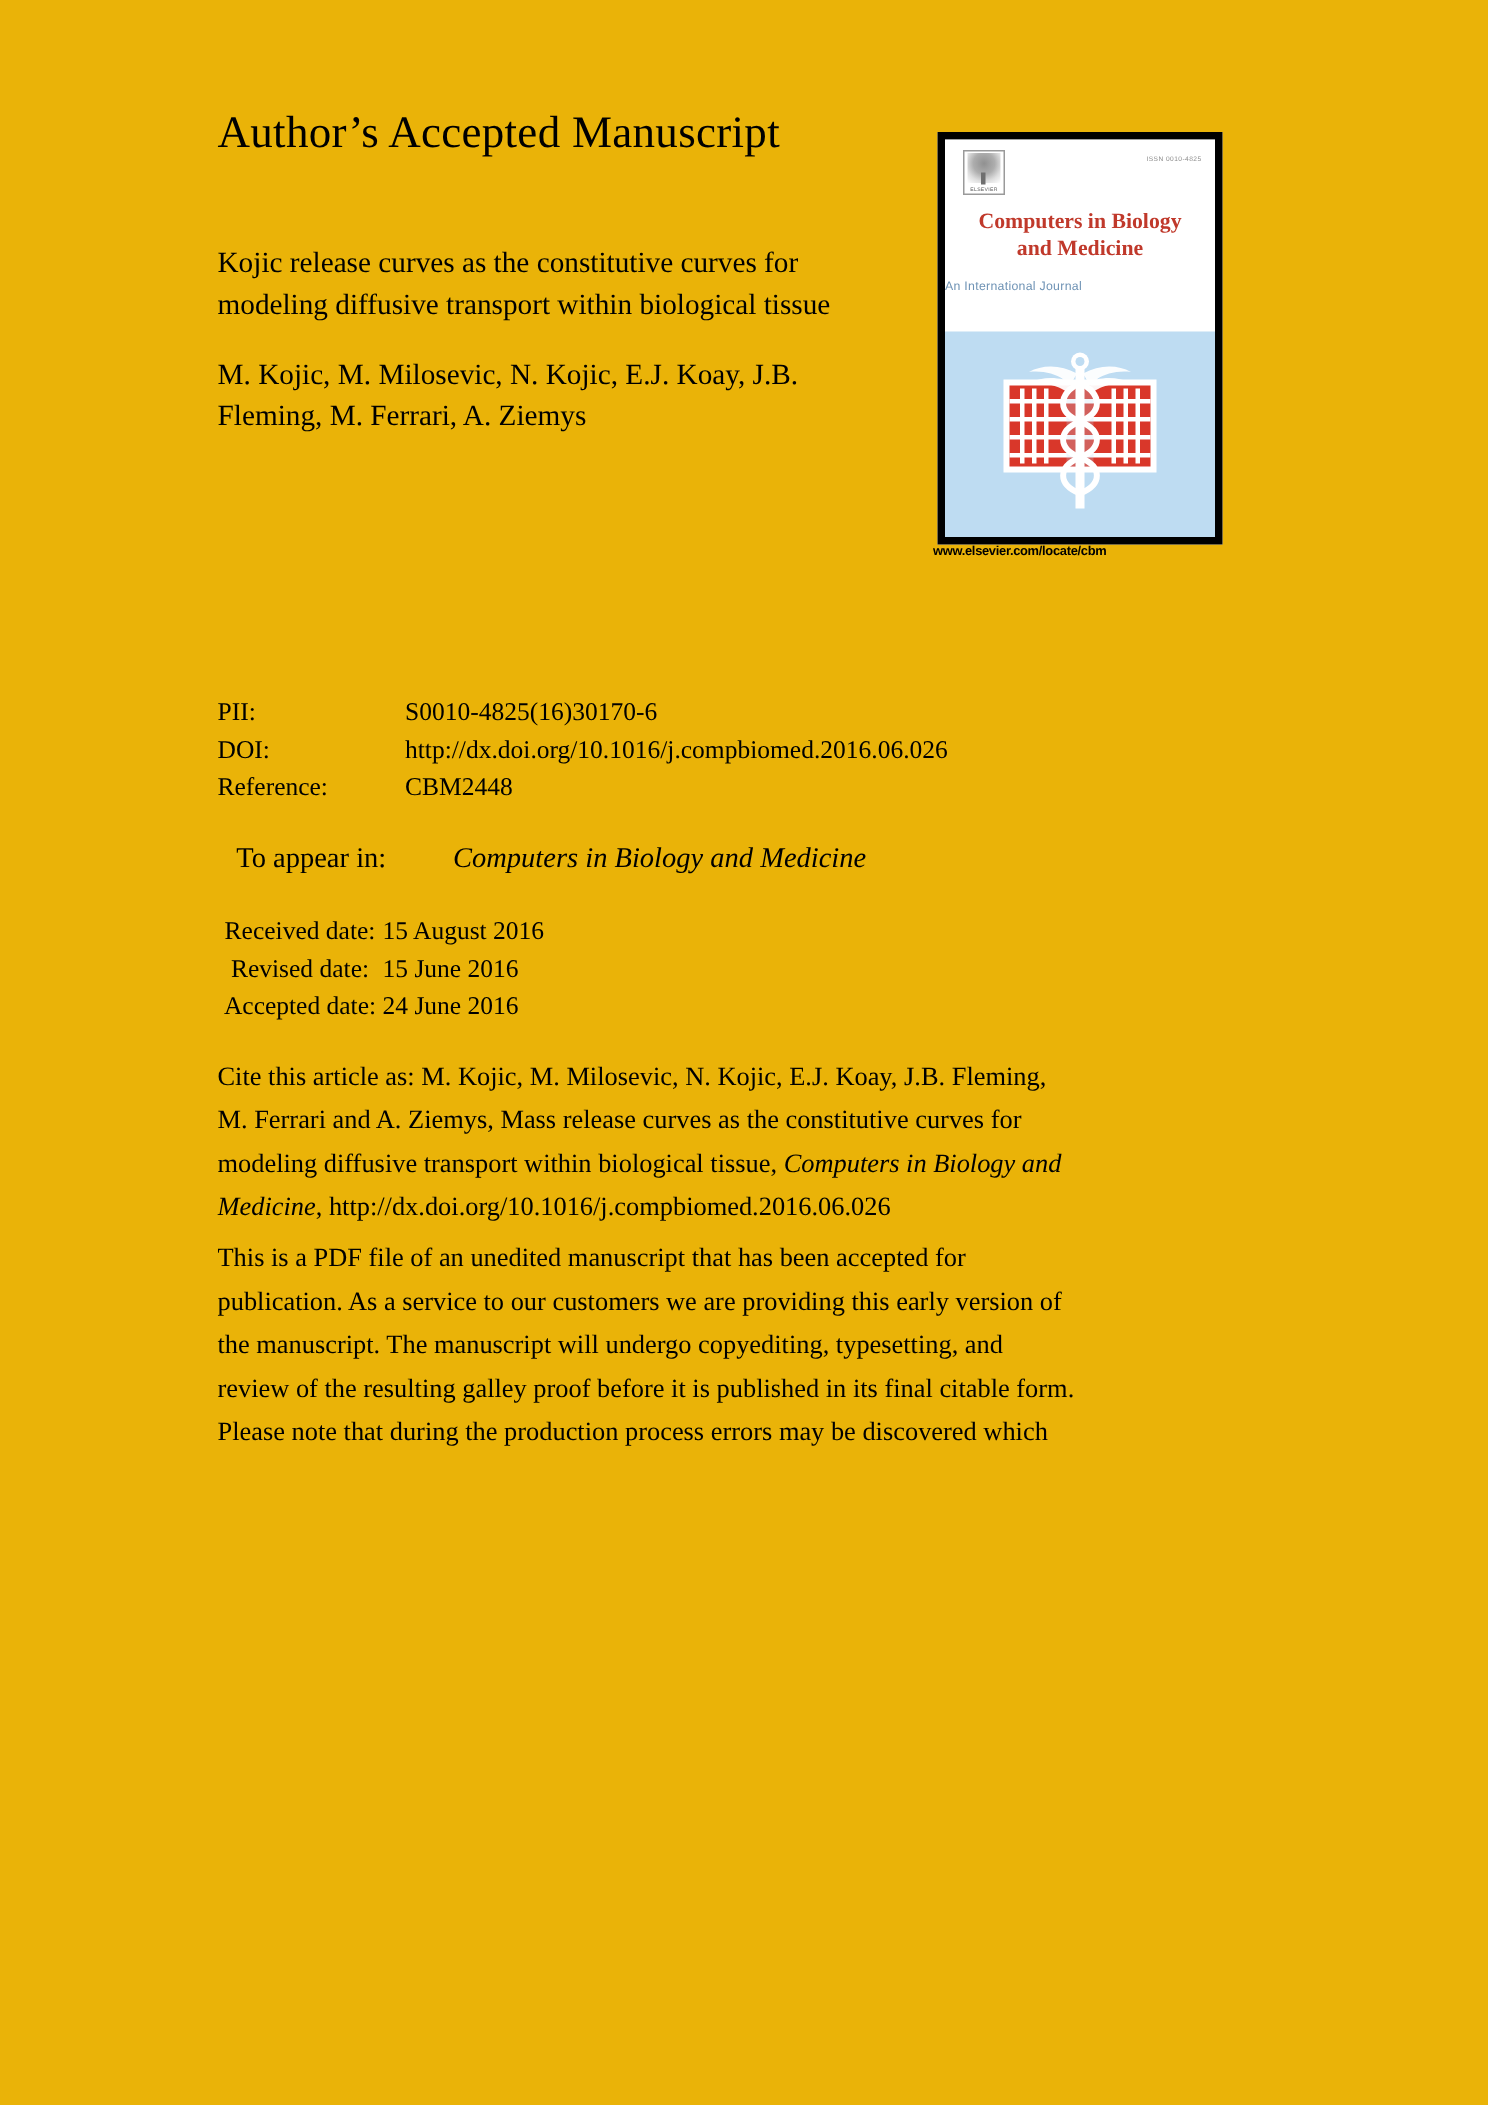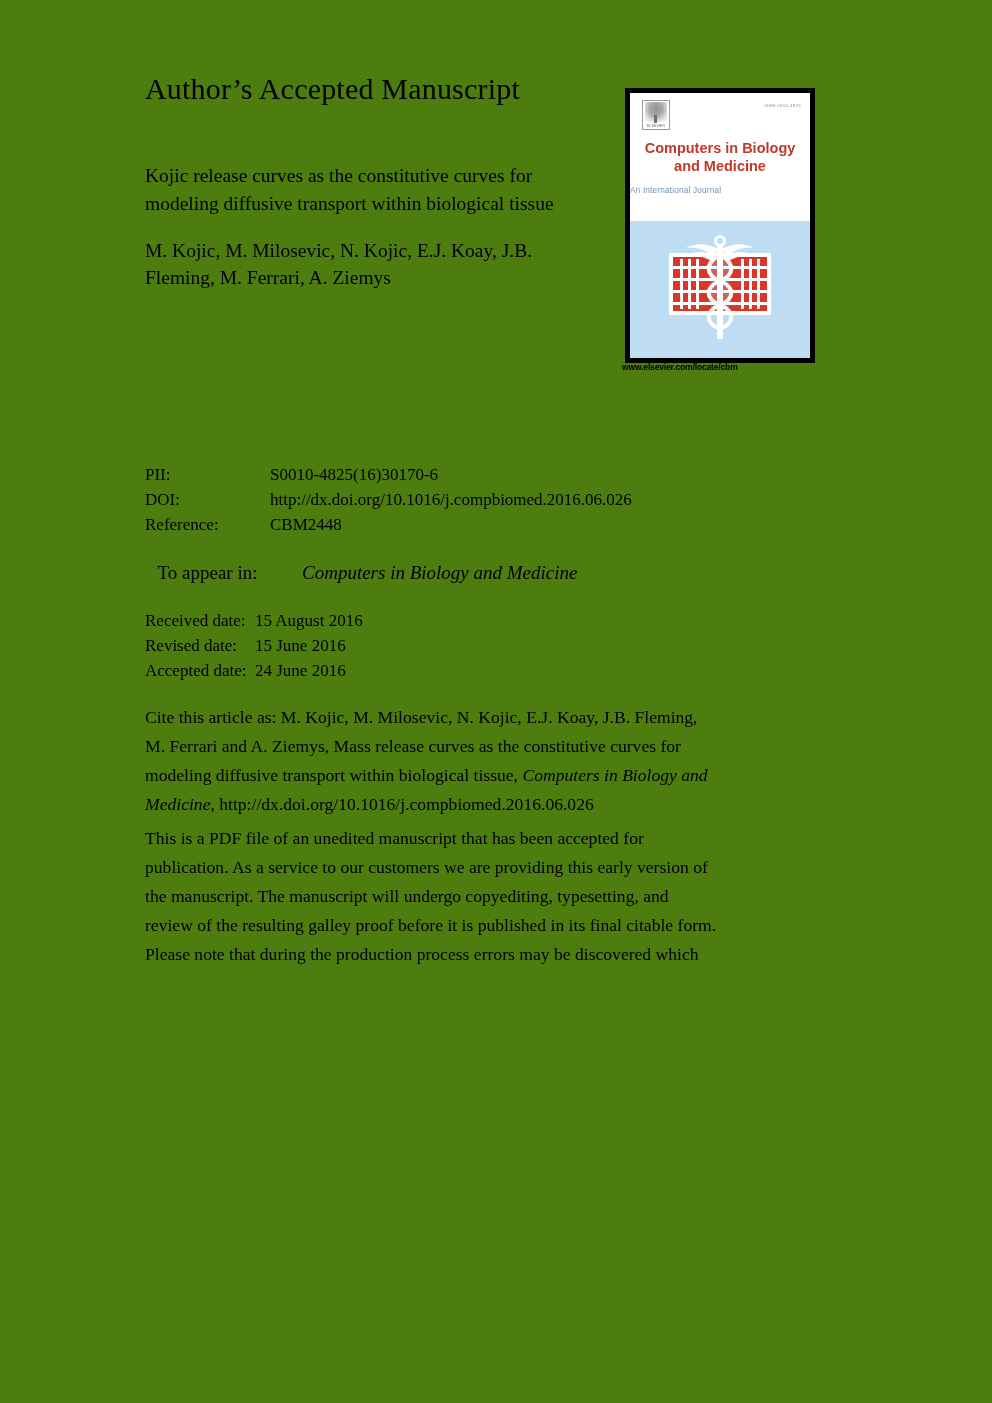--- a/index.html
+++ b/index.html
@@ -14,21 +14,21 @@
     overflow: hidden;
     font-family: "Liberation Serif", "DejaVu Serif", serif;
     color: #000000;
   }
 
   .page {
     position: absolute;
     left: 0; top: 0;
     width: 992px;
     height: 1403px;
-    background: #4d7c0f;
+    background: #eab308;
     overflow: hidden;
   }
 
   
   .aam-title {
     position: absolute;
     left: 145px;
     top: 72px;
     font-size: 30px;
     letter-spacing: 0.2px;
@@ -120,21 +120,21 @@
     font-size: 4.4px;
     letter-spacing: 0.3px;
     color: #8b8b8b;
     white-space: nowrap;
   }
   .cover-journal-title {
     position: absolute;
     left: 0; right: 0;
     top: 46px;
     text-align: center;
-    font-family: Liberation Sans, sans-serif;
+    font-family: Liberation Serif, serif;
     font-weight: bold;
     font-size: 14.5px;
     line-height: 18px;
     color: #C0392B;
   }
   .cover-subtitle {
     position: absolute;
     left: 0; right: 0;
     top: 93px;
     font-family: "Liberation Sans", sans-serif;
@@ -189,20 +189,21 @@
   }
   .appear-label { width: 125px; flex: 0 0 125px; text-align: center; }
   .appear-value { font-style: italic; white-space: nowrap; margin-left: 32px; }
 
   .dates-block {
     position: absolute;
     left: 145px;
     top: 608px;
     font-size: 17px;
     line-height: 25px;
+    text-align: center;
   }
   .date-row { display: flex; }
   .date-label { width: 110px; flex: 0 0 110px; }
   .date-value { white-space: nowrap; }
 
   
   .wide-clip {
     position: absolute;
     left: 145px;
     width: 683px;

